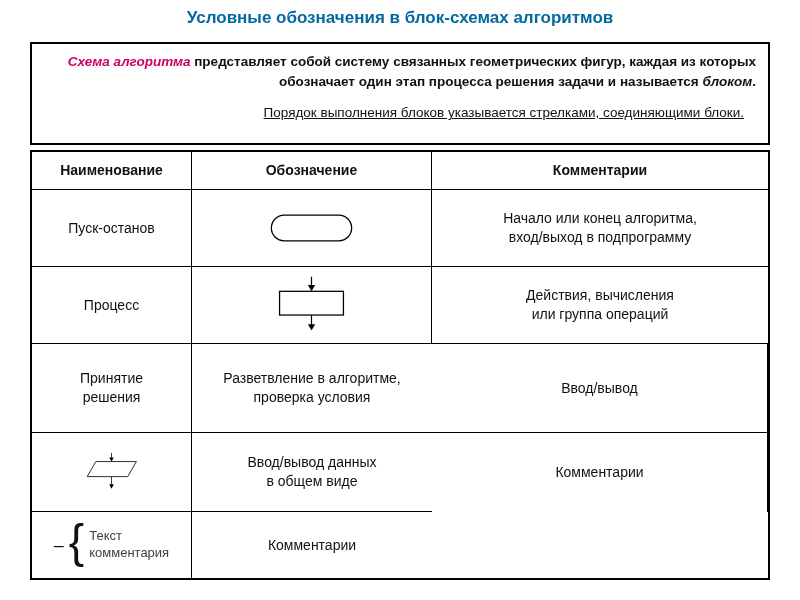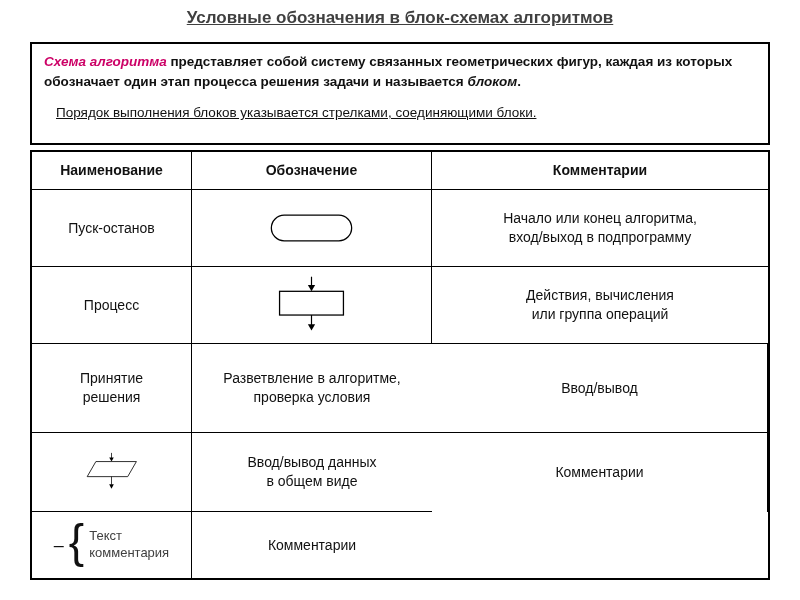--- a/index.html
+++ b/index.html
@@ -5,25 +5,25 @@
   html,body{margin:0;padding:0;}
   body{
     width:800px;height:600px;background:#ffffff;
     font-family:"Liberation Sans", sans-serif;color:#111;
     position:relative;overflow:hidden;
   }
   .slide{position:absolute;inset:0;background:#fff;}
   .title{
     position:absolute;top:8px;left:0;width:100%;margin:0;
     text-align:center;font-size:17px;font-weight:bold;
-    text-decoration:underline;color:#404040;
+    color:#0369a1;
   }
   .intro-box{
     position:absolute;left:30px;top:42px;width:740px;box-sizing:border-box;
-    border:2px solid #000;padding:8px 12px;text-align:left;
+    border:2px solid #000;padding:8px 12px;text-align:right;
     font-size:13.5px;line-height:1.45;
   }
   .intro-main{margin:0;font-weight:bold;}
   .term{color:#cc0066;font-style:italic;font-weight:bold;}
   .bold{font-weight:bold;}
   .italic{font-style:italic;}
   .intro-line{margin:12px;font-weight:normal;text-decoration:underline;}
   .sym-table{
     position:absolute;left:30px;top:150px;width:740px;height:430px;
     box-sizing:border-box;border:2px solid #000;background:#fff;

